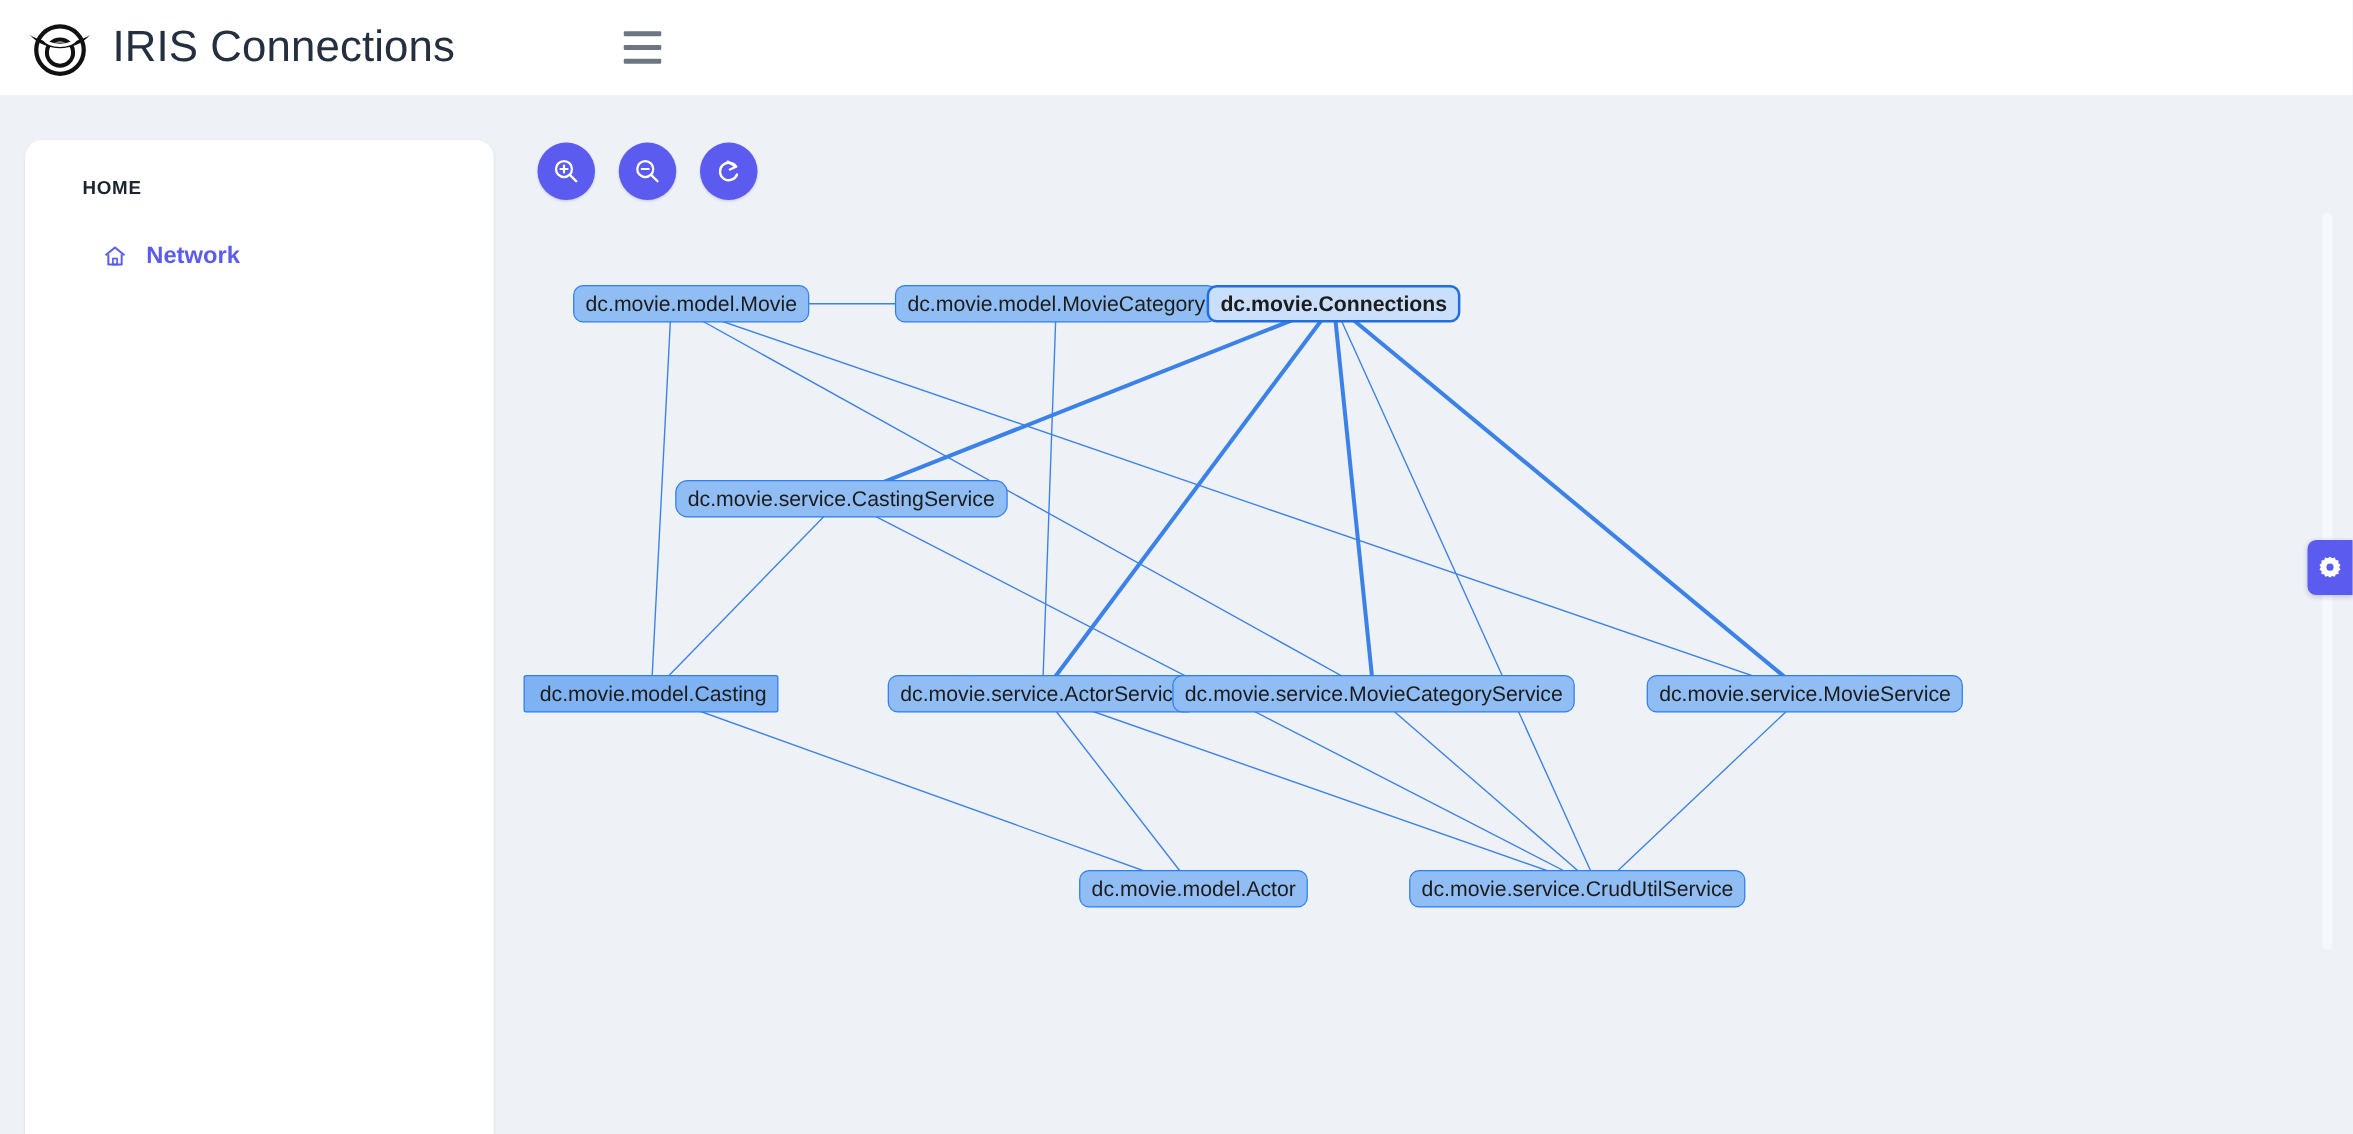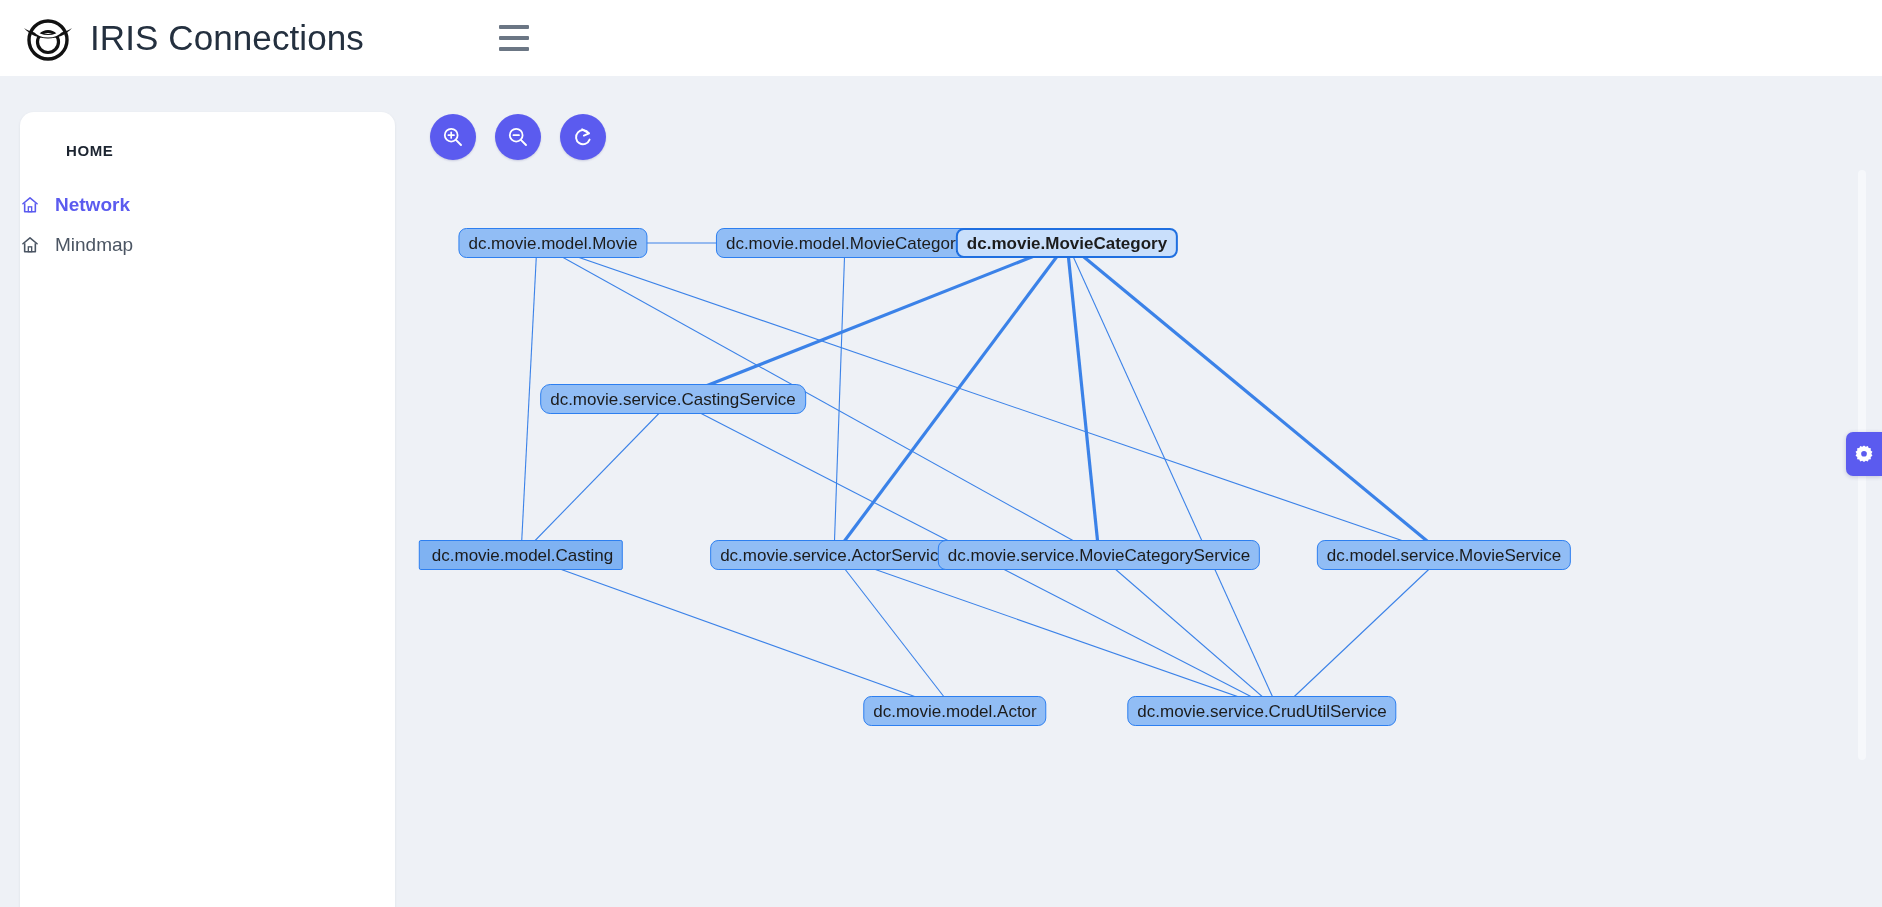--- a/index.html
+++ b/index.html
@@ -65,20 +65,21 @@
   }
   #sidebar-heading {
     font-size: 15px; font-weight: bold;
     color: #1c2430; letter-spacing: .6px;
     margin: 0 0 26px 46px;
   }
   .nav-item {
     display: flex; align-items: center;
     gap: 15px;
     height: 40px;
+    padding-left: 62px;
     cursor: pointer;
     text-decoration: none;
   }
   .nav-icon { width: 20px; height: 20px; flex: 0 0 20px; display: block; }
   .nav-label { font-size: 19px; white-space: nowrap; }
   .nav-item.active .nav-label { color: #5b5bef; font-weight: bold; }
   .nav-item.idle .nav-label { color: #4b5563; font-weight: normal; }
 
   
   #graph-canvas {
@@ -184,28 +185,20 @@
 
     <a class="nav-item active">
       <svg class="nav-icon" viewBox="0 0 24 24">
         <path d="M3.5 10.5 L12 3.5 L20.5 10.5" fill="none" stroke="#5b5bef" stroke-width="1.9" stroke-linecap="round" stroke-linejoin="round"></path>
         <path d="M5.6 10 V20 H18.4 V10" fill="none" stroke="#5b5bef" stroke-width="1.9" stroke-linejoin="round"></path>
         <rect x="10" y="14.2" width="4" height="5.8" fill="none" stroke="#5b5bef" stroke-width="1.6"></rect>
       </svg>
       <span class="nav-label">Network</span>
     </a>
 
-    <a class="nav-item idle">
-      <svg class="nav-icon" viewBox="0 0 24 24">
-        <path d="M3.5 10.5 L12 3.5 L20.5 10.5" fill="none" stroke="#4b5563" stroke-width="1.9" stroke-linecap="round" stroke-linejoin="round"></path>
-        <path d="M5.6 10 V20 H18.4 V10" fill="none" stroke="#4b5563" stroke-width="1.9" stroke-linejoin="round"></path>
-        <rect x="10" y="14.2" width="4" height="5.8" fill="none" stroke="#4b5563" stroke-width="1.6"></rect>
-      </svg>
-      <span class="nav-label">Mindmap</span>
-    </a>
   </nav>
 
   <div id="graph-canvas">
 
     <svg id="graph-svg">
       <g id="edges-group">
           <line x1="142" y1="167" x2="450" y2="167" stroke="#3b82e8" stroke-width="1.1"></line>
           <line x1="142" y1="167" x2="126" y2="479" stroke="#3b82e8" stroke-width="1.1"></line>
           <line x1="142" y1="167" x2="704" y2="479" stroke="#3b82e8" stroke-width="1.1"></line>
           <line x1="142" y1="167" x2="1049" y2="479" stroke="#3b82e8" stroke-width="1.1"></line>
@@ -221,26 +214,26 @@
           <line x1="439" y1="479" x2="560" y2="635" stroke="#3b82e8" stroke-width="1.1"></line>
           <line x1="439" y1="479" x2="884" y2="635" stroke="#3b82e8" stroke-width="1.1"></line>
           <line x1="704" y1="479" x2="884" y2="635" stroke="#3b82e8" stroke-width="1.1"></line>
           <line x1="1049" y1="479" x2="884" y2="635" stroke="#3b82e8" stroke-width="1.1"></line>
         </g>
     </svg>
 
     <div id="nodes-layer">
         <div class="graph-node" style="left: 142px; top: 167px; margin-left: 16px;">dc.movie.model.Movie</div>
         <div class="graph-node" style="left: 450px; top: 167px;">dc.movie.model.MovieCategory</div>
-        <div class="graph-node hub" style="left: 672px; top: 167px;">dc.movie.MovieCategory</div>
+        <div class="graph-node hub" style="left: 672px; top: 167px;">dc.movie.Connections</div>
         <div class="graph-node" style="left: 278px; top: 323px; border-radius: 10px;">dc.movie.service.CastingService</div>
         <div class="graph-node squared" style="left: 126px; top: 479px;">dc.movie.model.Casting</div>
         <div class="graph-node" style="left: 439px; top: 479px;">dc.movie.service.ActorService</div>
         <div class="graph-node" style="left: 704px; top: 479px;">dc.movie.service.MovieCategoryService</div>
-        <div class="graph-node" style="left: 1049px; top: 479px;">dc.model.service.MovieService</div>
+        <div class="graph-node" style="left: 1049px; top: 479px;">dc.movie.service.MovieService</div>
         <div class="graph-node" style="left: 560px; top: 635px;">dc.movie.model.Actor</div>
         <div class="graph-node" style="left: 867px; top: 635px;">dc.movie.service.CrudUtilService</div>
       </div>
 
     <div id="graph-toolbar">
       <button class="tool-btn" title="Zoom in">
         <svg width="24" height="24" viewBox="0 0 24 24">
           <circle cx="10.2" cy="10.2" r="6.4" fill="none" stroke="#fff" stroke-width="1.8"></circle>
           <line x1="14.9" y1="14.9" x2="20" y2="20" stroke="#fff" stroke-width="1.9" stroke-linecap="round"></line>
           <line x1="7.4" y1="10.2" x2="13" y2="10.2" stroke="#fff" stroke-width="1.7" stroke-linecap="round"></line>

